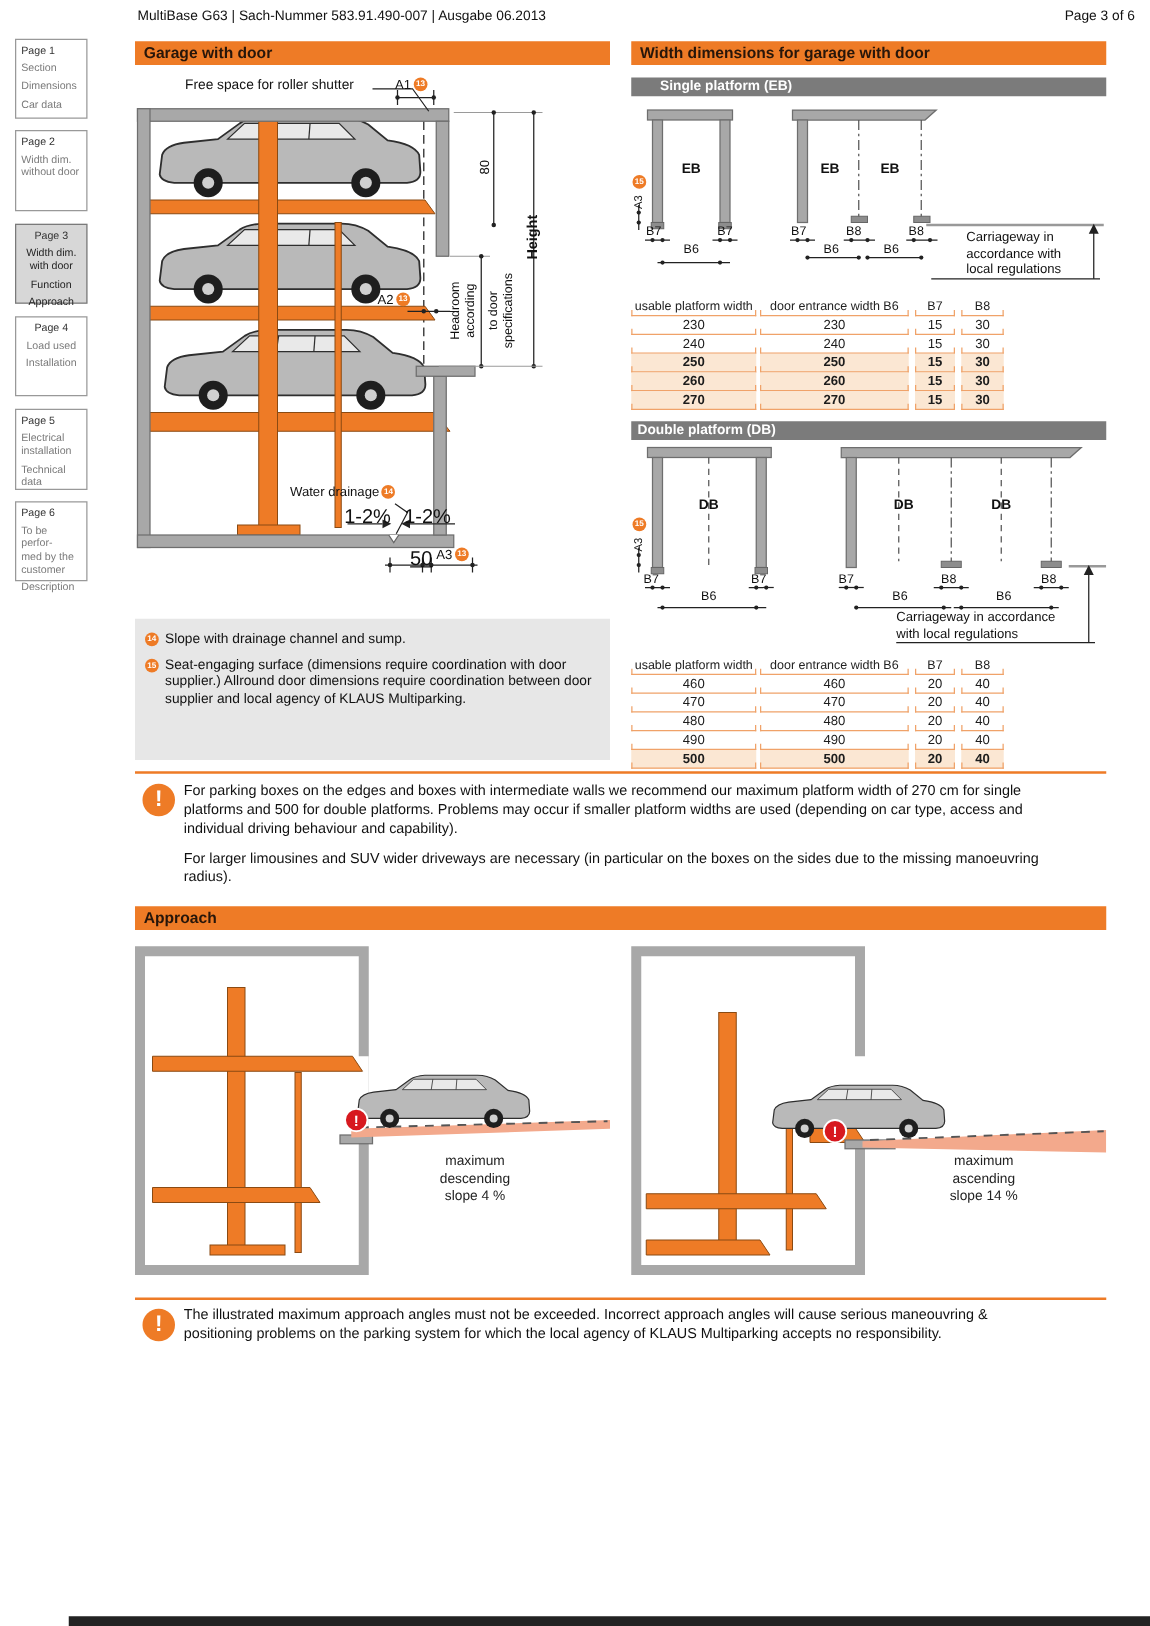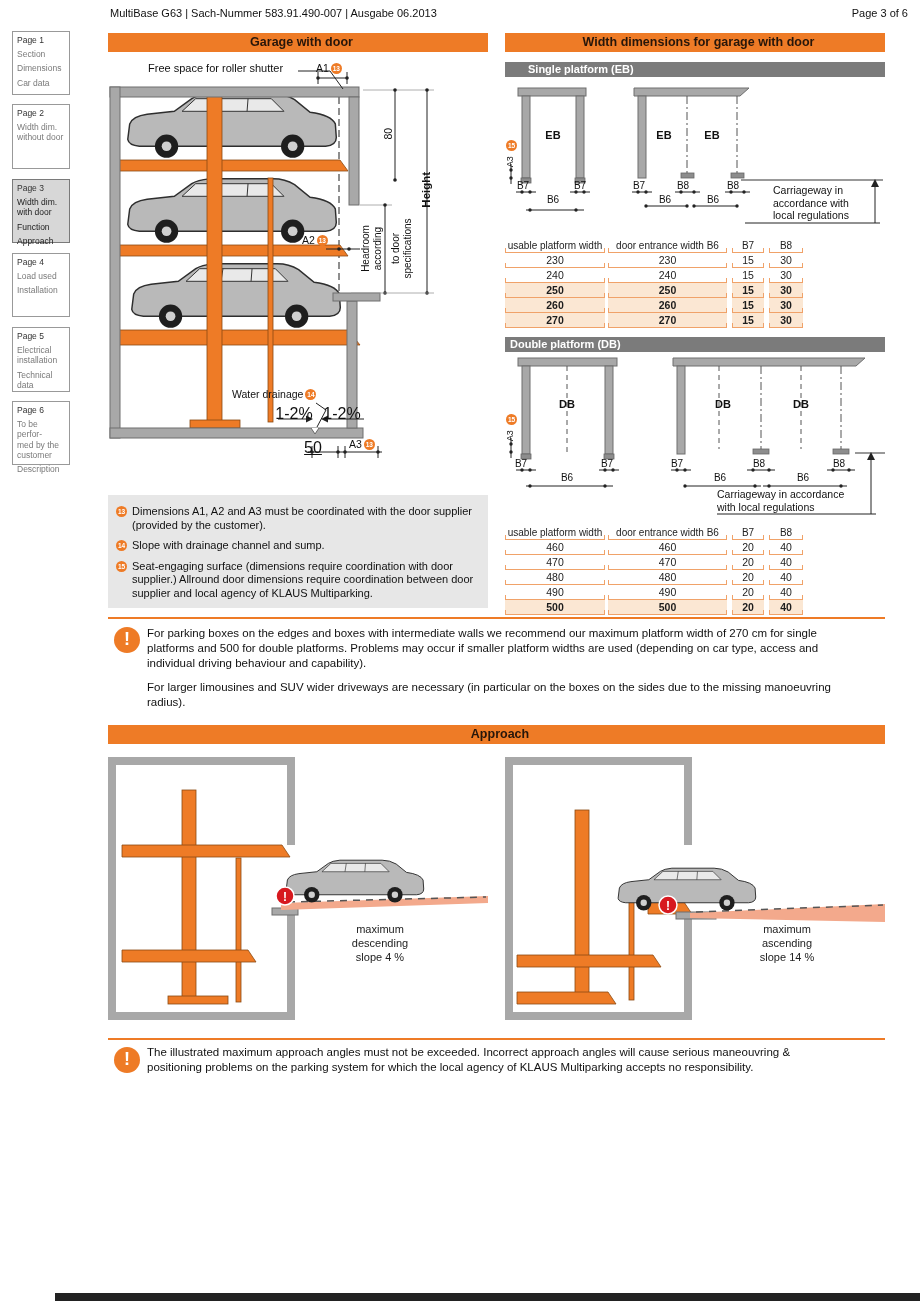--- a/index.html
+++ b/index.html
@@ -5,29 +5,29 @@
   :root{ --orange:#EE7B26; --tline:#F0A269; --peach:#FBE7D3; --wall:#a8a8a8; --wallstroke:#6e6e6e; }
   *{ margin:0; padding:0; box-sizing:border-box; }
   body{ font-family:"Liberation Sans", sans-serif; background:#fff; }
   .page{ position:relative; width:920px; height:1301px; background:#fff; overflow:hidden; }
   .abs{ position:absolute; }
   .hdr{ position:absolute; top:7px; font-size:11px; color:#111; }
   
   .sbox{ position:absolute; left:12px; width:58px; background:#fff; border:1px solid #999; padding:3px 4px; font-size:8.5px; line-height:1.2; }
   .sbox .t{ color:#333; margin-bottom:4px; }
   .sbox .it{ color:#7a7a7a; margin-bottom:4px; white-space:pre-line; }
-  .sbox.active{ background:#d7d7d7; border-color:#7a7a7a; }
+  .sbox.active{ background:#d7d7d7; border-color:#7a7a7a;text-align:center; }
   .sbox.active .it{ color:#222; }
   
-  .obar{ position:absolute; height:19px; background:var(--orange); color:#27160a; font-weight:bold; font-size:12.5px; line-height:19px; padding-left:7px;text-align:center; }
+  .obar{ position:absolute; height:19px; background:var(--orange); color:#27160a; font-weight:bold; font-size:12.5px; line-height:19px; padding-left:7px; }
   .gbar{ position:absolute; height:15px; background:#7b7b7b; color:#fff; font-weight:bold; font-size:11px; line-height:15px; padding-left:5px; }
   
   .badge{ display:inline-block; width:11px; height:11px; border-radius:50%; background:var(--orange); color:#fff; font-size:6.5px; font-weight:bold; line-height:11px; text-align:center; flex:none; }
   
-  .lblrow{ position:absolute; display:flex; align-items:center; gap:2px; font-size:10.5px; color:#111; }
+  .lblrow{ position:absolute; display:flex; align-items:flex-start; gap:2px; font-size:10.5px; color:#111; }
   .lbl{ position:absolute; font-size:16px; color:#111; }
   .ctr{ text-align:center; }
   .rot{ position:absolute; transform:rotate(-90deg); white-space:pre-line; text-align:center; font-size:10.5px; line-height:11.5px; color:#111; }
   .bold{ font-weight:bold; }
   .small{ font-size:9px; }
   .dlabel{ font-size:10px; }
   
   .tbl{ position:absolute; width:300px; }
   .trow{ display:flex; height:15px; }
   .tcell{ position:relative; text-align:center; font-size:10.5px; line-height:13px; color:#1c1c1c; padding-top:1px; }
@@ -82,21 +82,21 @@
         <div class="it">Width dim.
 without door</div>
       </div>
       <div class="sbox active" style="top: 179px; height: 64px;">
         <div class="t">Page 3</div>
         <div class="it">Width dim.
 with door</div>
         <div class="it">Function</div>
         <div class="it">Approach</div>
       </div>
-      <div class="sbox" style="top: 253px; height: 64px;">
+      <div class="sbox" style="top: 253px; height: 64px; text-align: center;">
         <div class="t">Page 4</div>
         <div class="it">Load used</div>
         <div class="it">Installation</div>
       </div>
       <div class="sbox" style="top: 327px; height: 65px;">
         <div class="t">Page 5</div>
         <div class="it">Electrical
 installation</div>
         <div class="it">Technical
 data</div>
@@ -202,32 +202,28 @@
     <div class="lblrow" style="left:194px; top:176px;">
       <span>A2</span>
       <span class="badge">13</span>
     </div>
     <div class="lblrow" style="left:124px; top:330px;">
       <span>Water drainage</span>
       <span class="badge">14</span>
     </div>
     <div class="lbl ctr" style="left:164px; top:347px; width:44px;">1-2%</div>
     <div class="lbl ctr" style="left:212px; top:347px; width:44px;">1-2%</div>
-    <div class="lbl ctr" style="left:192px; top:381px; width:26px;text-decoration:underline;">50</div>
+    <div class="lbl ctr" style="left:216px; top:381px; width:26px;text-decoration:underline;">50</div>
     <div class="lblrow" style="left:241px; top:380px;">
       <span>A3</span>
       <span class="badge">13</span>
     </div>
   </div>
 
   <div class="notes" id="notes" style="left:108px; top:495px; width:380px; height:113px;">
-      <div class="note">
-        <span class="badge">13</span>
-        <span>Dimensions A1, A2 and A3 must be coordinated with the door supplier (provided by the customer).</span>
-      </div>
       <div class="note">
         <span class="badge">14</span>
         <span>Slope with drainage channel and sump.</span>
       </div>
       <div class="note">
         <span class="badge">15</span>
         <span>Seat-engaging surface (dimensions require coordination with door supplier.) Allround door dimensions require coordination between door supplier and local agency of KLAUS Multiparking.</span>
       </div>
     </div>
 

